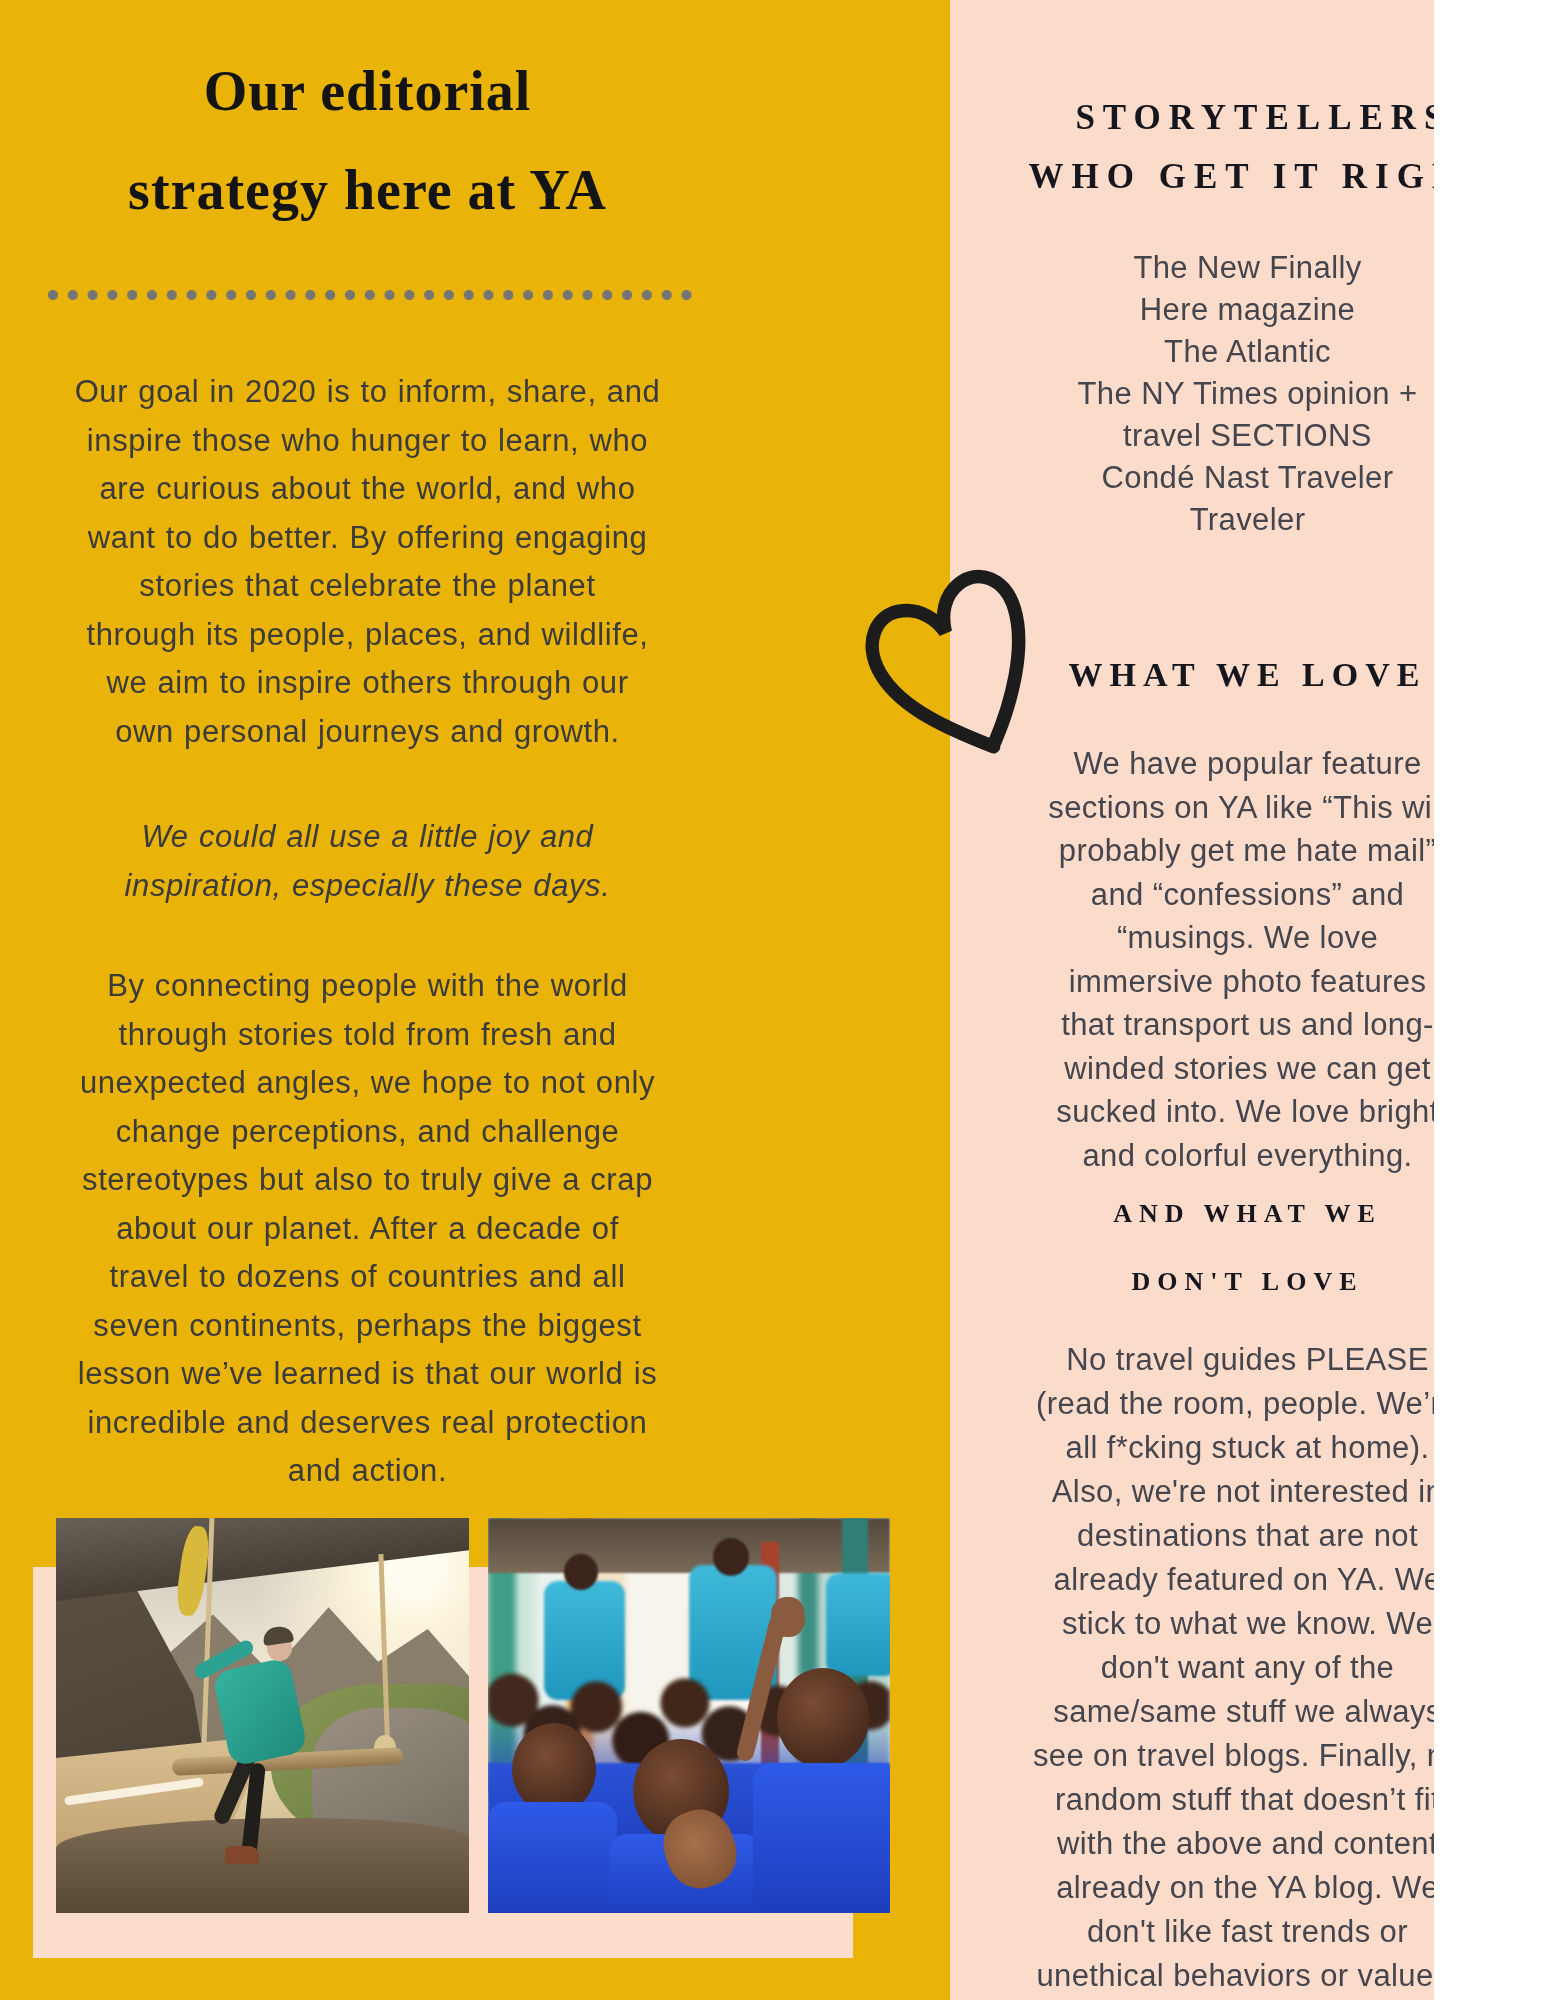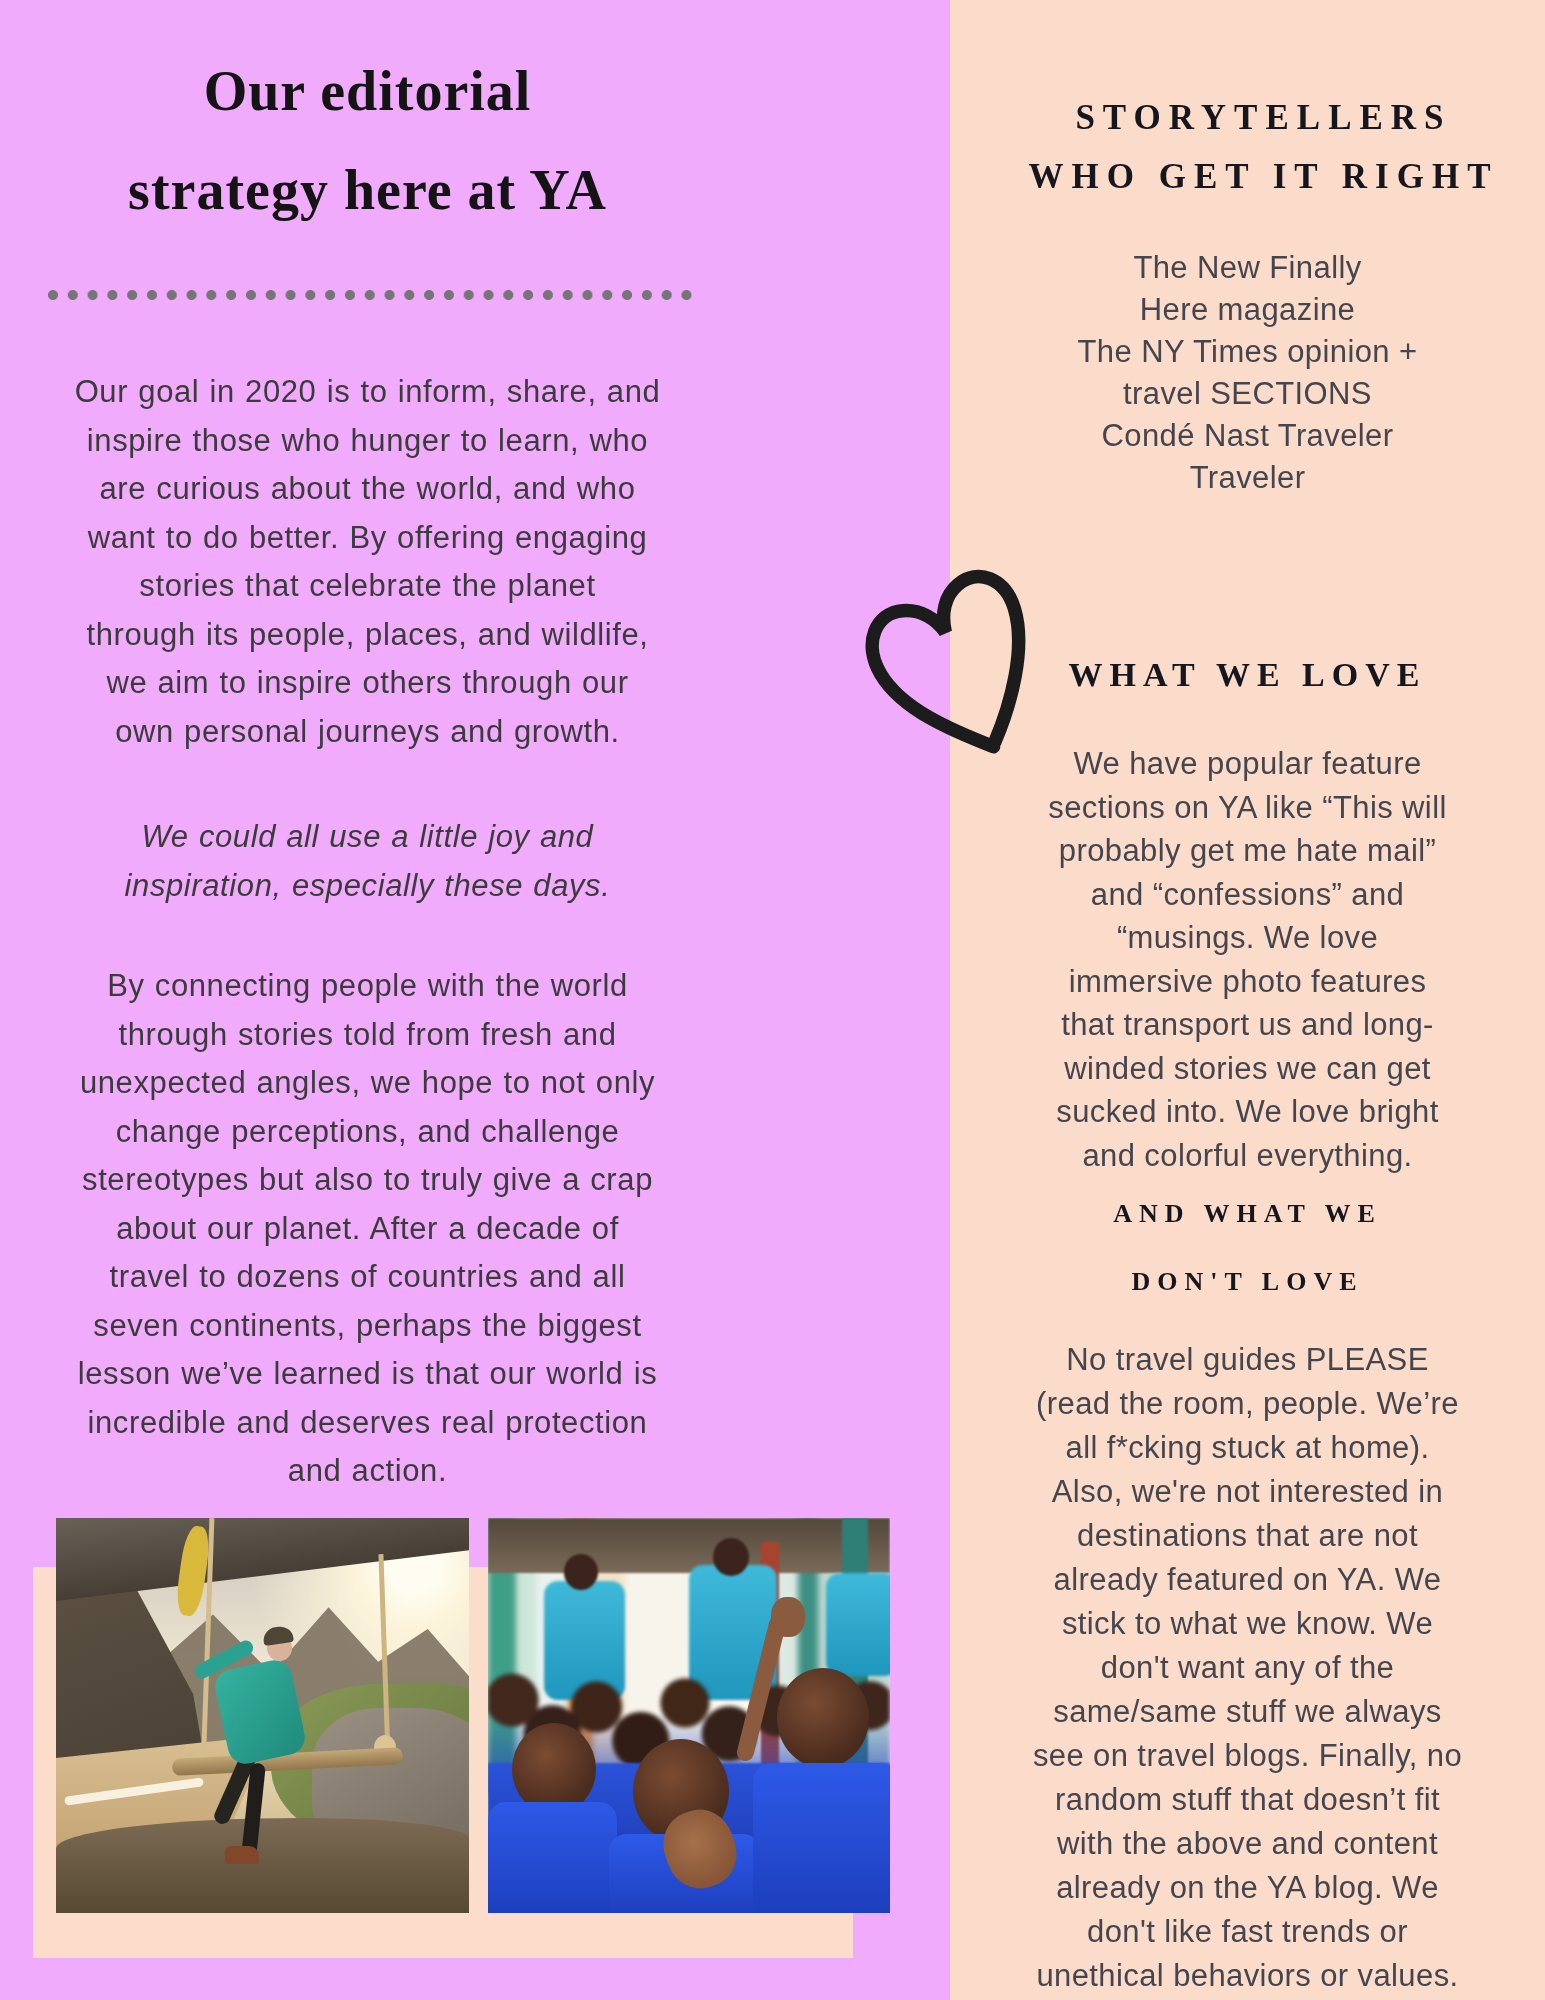--- a/index.html
+++ b/index.html
@@ -1,16 +1,16 @@
 <!DOCTYPE html>
 <html><head>
 <meta charset="utf-8">
 <style>
   html,body{margin:0;padding:0;background:#ffffff;}
-  #page{position:relative;width:1545px;height:2000px;background:#f0abfc;overflow:hidden;
+  #page{position:relative;width:1434px;height:2000px;background:#eab308;overflow:hidden;
         font-family:"Liberation Sans",sans-serif;}
   .abs{position:absolute;}
   .center{text-align:center;}
   .pre{white-space:pre-line;}
 
   
   #page-title{left:35px;top:42px;width:665px;font-family:"Liberation Serif",serif;
     font-weight:bold;font-size:56px;line-height:99px;color:#141414;letter-spacing:1px;}
   #dotted-divider{left:48px;top:288px;width:650px;height:15px;
     background-image:radial-gradient(circle at 5px 7px,#757575 4.6px,rgba(0,0,0,0) 5.4px);
@@ -146,20 +146,21 @@
 lesson we’ve learned is that our world is
 incredible and deserves real protection
 and action.</div>
 
   <div class="abs center pre serif-head" id="storytellers-heading">STORYTELLERS
 WHO GET IT RIGHT</div>
 
   <div class="abs center" id="storytellers-list">
     <span class="pub pre">The New Finally</span>
     <span class="pub pre">Here magazine</span>
+    <span class="pub pre">The Atlantic</span>
     <span class="pub pre">The NY Times opinion +
 travel SECTIONS</span>
     <span class="pub pre">Condé Nast Traveler</span>
     <span class="pub pre">Traveler</span>
   </div>
 
   <div class="abs center serif-head" id="what-we-love-heading">WHAT WE LOVE</div>
   <div class="abs center pre" id="love-paragraph">We have popular feature
 sections on YA like “This will
 probably get me hate mail”

